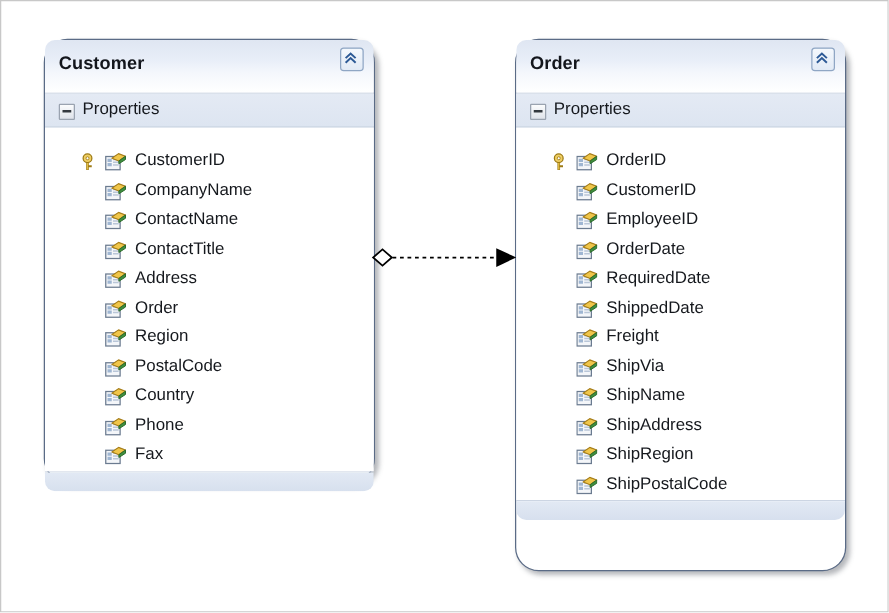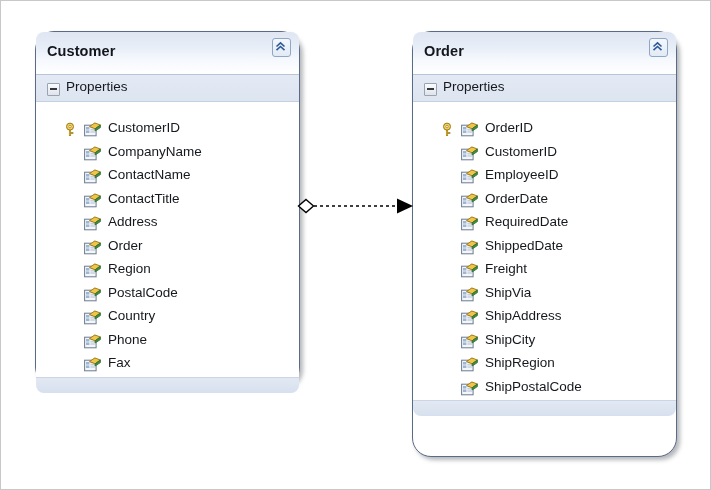--- a/index.html
+++ b/index.html
@@ -472,35 +472,35 @@
               <rect x="0.6" y="3.2" width="11.5" height="10.6" fill="#f4f6f9" stroke="#6b7b90" stroke-width="1"></rect>
               <rect x="2" y="5" width="3.4" height="2.6" fill="#9fb6d2"></rect>
               <rect x="2" y="8.4" width="3.4" height="2.6" fill="#9fb6d2"></rect>
               <rect x="6.4" y="5" width="4.5" height="1.2" fill="#b9c6d8"></rect>
               <rect x="6.4" y="7.2" width="4.5" height="1.2" fill="#b9c6d8"></rect>
               <rect x="6.4" y="9.4" width="4.5" height="1.2" fill="#b9c6d8"></rect>
               <path d="M5.5 4.6 L10.8 0.9 L16.4 3.0 L11.1 6.8 Z" fill="#f2c councils"></path>
               <path d="M5.5 4.6 L10.8 0.9 L16.4 3.0 L11.1 6.8 Z" fill="#f0c64a" stroke="#a9801b" stroke-width="0.9" stroke-linejoin="round"></path>
               <path d="M11.1 6.8 L16.4 3.0 L16.4 5.6 L11.1 9.0 Z" fill="#3f8f3f" stroke="#2c6b2c" stroke-width="0.8" stroke-linejoin="round"></path>
             </svg></span>
+          <span class="prop-label">ShipName</span>
+        </div>
+        <div class="prop-row">
+          <span class="prop-icon"><svg width="17" height="15" viewBox="0 0 17 15">
+              <rect x="0.6" y="3.2" width="11.5" height="10.6" fill="#f4f6f9" stroke="#6b7b90" stroke-width="1"></rect>
+              <rect x="2" y="5" width="3.4" height="2.6" fill="#9fb6d2"></rect>
+              <rect x="2" y="8.4" width="3.4" height="2.6" fill="#9fb6d2"></rect>
+              <rect x="6.4" y="5" width="4.5" height="1.2" fill="#b9c6d8"></rect>
+              <rect x="6.4" y="7.2" width="4.5" height="1.2" fill="#b9c6d8"></rect>
+              <rect x="6.4" y="9.4" width="4.5" height="1.2" fill="#b9c6d8"></rect>
+              <path d="M5.5 4.6 L10.8 0.9 L16.4 3.0 L11.1 6.8 Z" fill="#f2c councils"></path>
+              <path d="M5.5 4.6 L10.8 0.9 L16.4 3.0 L11.1 6.8 Z" fill="#f0c64a" stroke="#a9801b" stroke-width="0.9" stroke-linejoin="round"></path>
+              <path d="M11.1 6.8 L16.4 3.0 L16.4 5.6 L11.1 9.0 Z" fill="#3f8f3f" stroke="#2c6b2c" stroke-width="0.8" stroke-linejoin="round"></path>
+            </svg></span>
           <span class="prop-label">ShipAddress</span>
-        </div>
-        <div class="prop-row">
-          <span class="prop-icon"><svg width="17" height="15" viewBox="0 0 17 15">
-              <rect x="0.6" y="3.2" width="11.5" height="10.6" fill="#f4f6f9" stroke="#6b7b90" stroke-width="1"></rect>
-              <rect x="2" y="5" width="3.4" height="2.6" fill="#9fb6d2"></rect>
-              <rect x="2" y="8.4" width="3.4" height="2.6" fill="#9fb6d2"></rect>
-              <rect x="6.4" y="5" width="4.5" height="1.2" fill="#b9c6d8"></rect>
-              <rect x="6.4" y="7.2" width="4.5" height="1.2" fill="#b9c6d8"></rect>
-              <rect x="6.4" y="9.4" width="4.5" height="1.2" fill="#b9c6d8"></rect>
-              <path d="M5.5 4.6 L10.8 0.9 L16.4 3.0 L11.1 6.8 Z" fill="#f2c councils"></path>
-              <path d="M5.5 4.6 L10.8 0.9 L16.4 3.0 L11.1 6.8 Z" fill="#f0c64a" stroke="#a9801b" stroke-width="0.9" stroke-linejoin="round"></path>
-              <path d="M11.1 6.8 L16.4 3.0 L16.4 5.6 L11.1 9.0 Z" fill="#3f8f3f" stroke="#2c6b2c" stroke-width="0.8" stroke-linejoin="round"></path>
-            </svg></span>
-          <span class="prop-label">ShipCity</span>
         </div>
         <div class="prop-row">
           <span class="prop-icon"><svg width="17" height="15" viewBox="0 0 17 15">
               <rect x="0.6" y="3.2" width="11.5" height="10.6" fill="#f4f6f9" stroke="#6b7b90" stroke-width="1"></rect>
               <rect x="2" y="5" width="3.4" height="2.6" fill="#9fb6d2"></rect>
               <rect x="2" y="8.4" width="3.4" height="2.6" fill="#9fb6d2"></rect>
               <rect x="6.4" y="5" width="4.5" height="1.2" fill="#b9c6d8"></rect>
               <rect x="6.4" y="7.2" width="4.5" height="1.2" fill="#b9c6d8"></rect>
               <rect x="6.4" y="9.4" width="4.5" height="1.2" fill="#b9c6d8"></rect>
               <path d="M5.5 4.6 L10.8 0.9 L16.4 3.0 L11.1 6.8 Z" fill="#f2c councils"></path>

